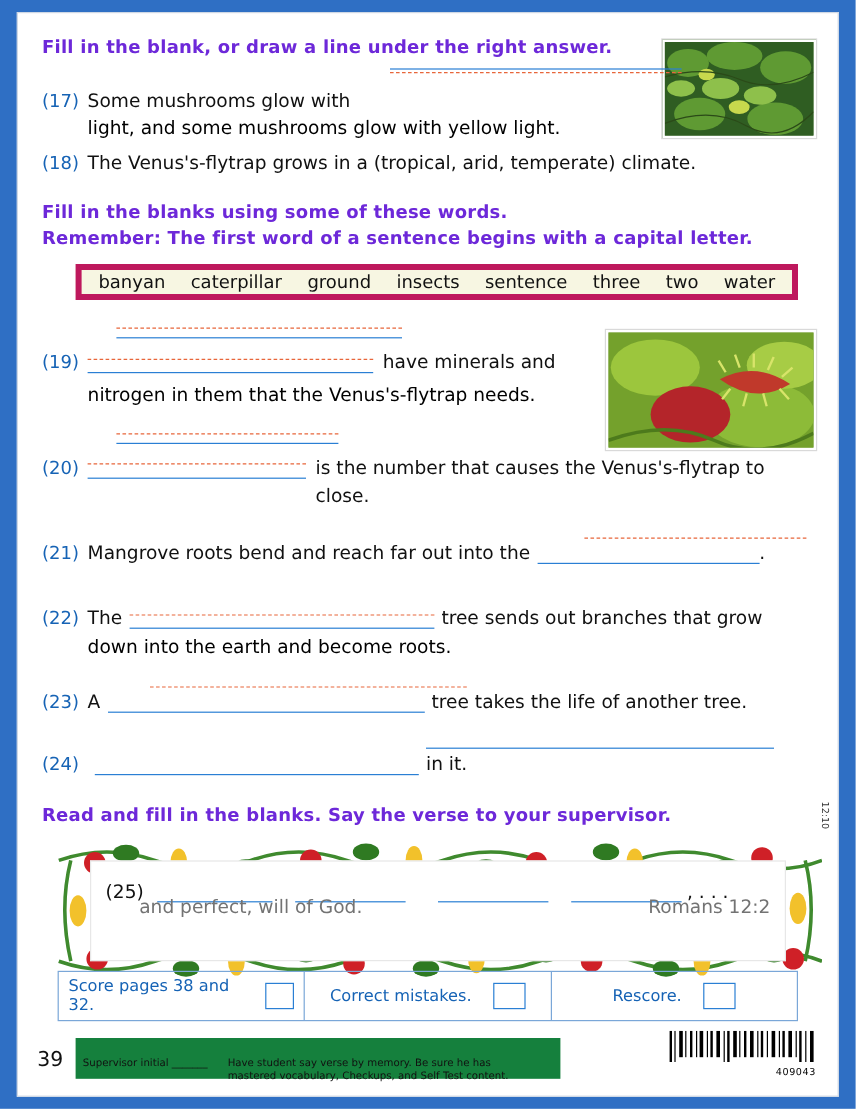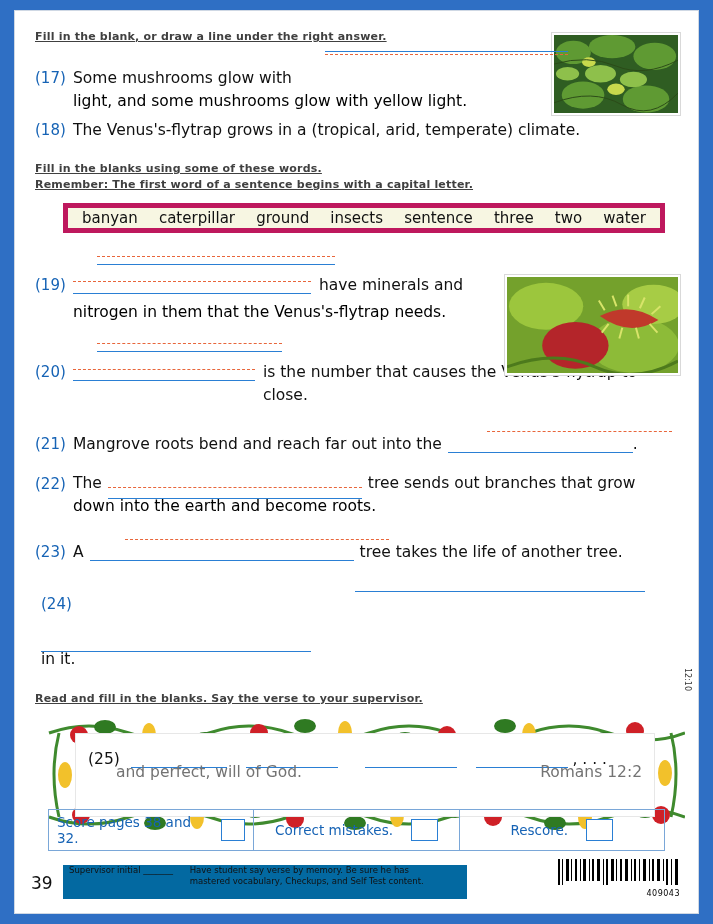--- a/index.html
+++ b/index.html
@@ -19,26 +19,25 @@
     background: #ffffff;
     border: 1px solid #cfd8e4;
   }
   .inner {
     position: absolute;
     left: 0; top: 0;
     width: 685px; height: 904px;
     padding: 18px 20px 0 20px;
   }
   .blue-head {
-    color: #404040;
-    font-size: 11px;
+    color: #6d28d9;
+    font-size: 15px;
     font-weight: 600;
     letter-spacing: .2px;
     line-height: 1.45;
-    text-decoration: underline;
   }
   .q-line {
     display: flex;
     align-items: baseline;
     font-size: 15.5px;
     color: #111;
     line-height: 1.5;
     margin-top: 6px;
   }
   .qnum {
@@ -182,24 +181,24 @@
   .pagenum {
     position: absolute;
     left: 16px; bottom: 20px;
     font-size: 17px;
     color: #111;
   }
   .yellow-note {
     position: absolute;
     left: 48px; bottom: 14px;
     width: 404px; height: 34px;
-    background: #0369a1;
+    background: #15803d;
     font-size: 8.5px;
     color: #111;
-    padding: 0 6px;
+    padding: 16px 6px;
     line-height: 1.35;
   }
   .yellow-note .ini { display: block; }
   .barcode {
     position: absolute;
     right: 18px; bottom: 16px;
     width: 124px; height: 38px;
     text-align: right;
   }
   .bars { height: 26px; width: 124px; }
@@ -331,21 +330,21 @@
     </div>
     <div class="q-line" style="margin-top:-8px;">
       <span class="qnum">(21)</span>
       <span>Mangrove roots bend and reach far out into the</span>
       <span class="slot" style="width:185px;height:17px;margin-left:6px;">
         <span class="rule"></span>
       </span>
       <span>.</span>
     </div>
 
-    <div class="q-line" style="margin-top:16px;align-items:flex-end;">
+    <div class="q-line" style="margin-top:30px;">
       <span class="qnum">(22)</span>
       <span>The</span>
       <span class="slot" style="width:254px;height:17px;margin-left:6px;margin-right:6px;">
         <span class="dash"></span>
         <span class="rule"></span>
       </span>
       <span>tree sends out branches that grow</span>
     </div>
     <div class="cont">down into the earth and become roots.</div>
 
@@ -357,21 +356,21 @@
       <span>A</span>
       <span class="slot" style="width:264px;height:17px;margin-left:6px;margin-right:6px;">
         <span class="rule"></span>
       </span>
       <span>tree takes the life of another tree.</span>
     </div>
 
     <div class="answerline" style="margin-top:16px;margin-left:320px;width:290px;">
       <span class="rule" style="width:290px;top:10px;"></span>
     </div>
-    <div class="q-line" style="margin-top:-6px;flex-direction:column;">
+    <div class="q-line" style="margin-top:-6px;">
       <span class="qnum">(24)</span>
       <span class="slot" style="width:270px;height:17px;margin-left:6px;margin-right:6px;">
         <span class="rule"></span>
       </span>
       <span>in it.</span>
     </div>
 
     <div class="blue-head" style="margin-top:20px;">Read and fill in the blanks. Say the verse to your supervisor.</div>
 
     <div class="verse-frame">

